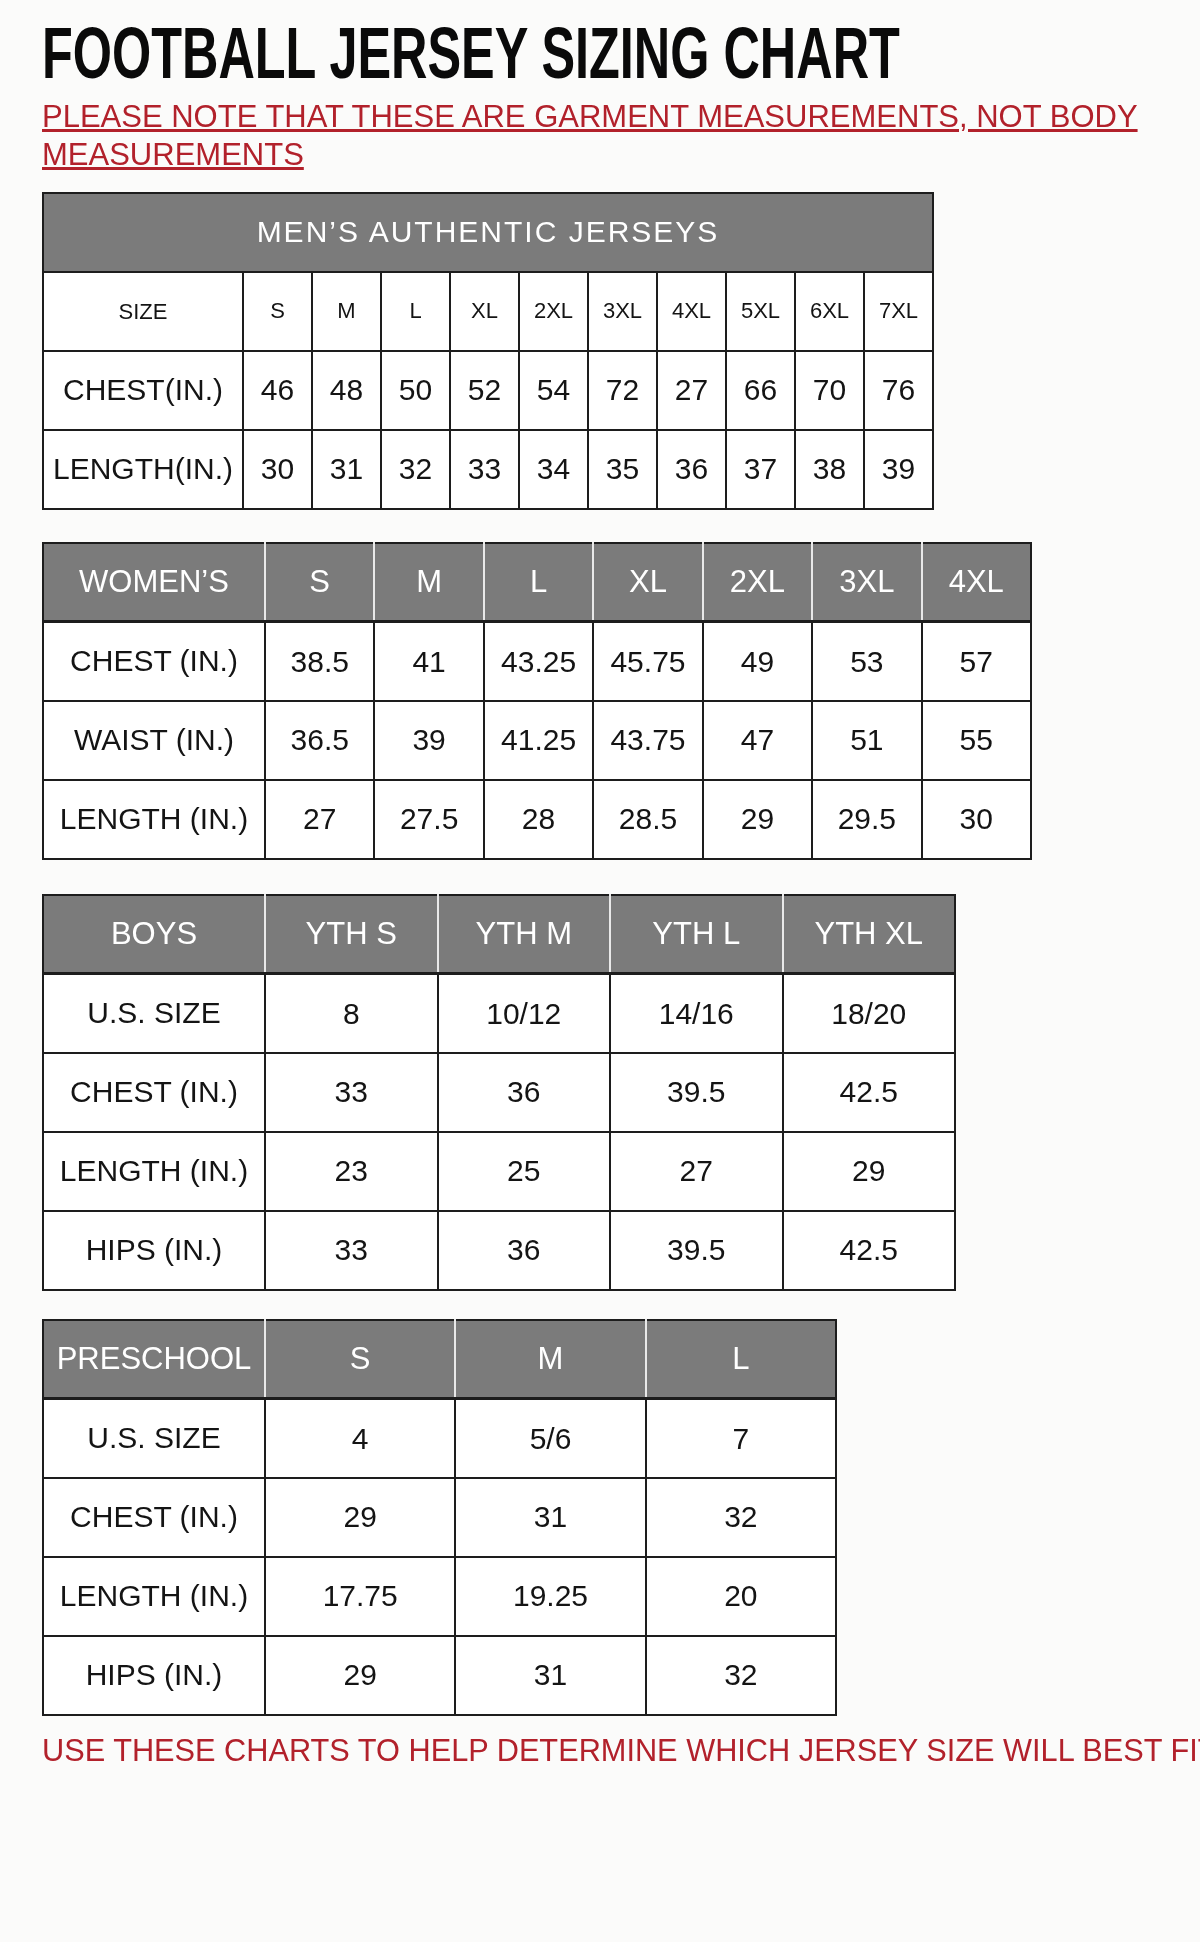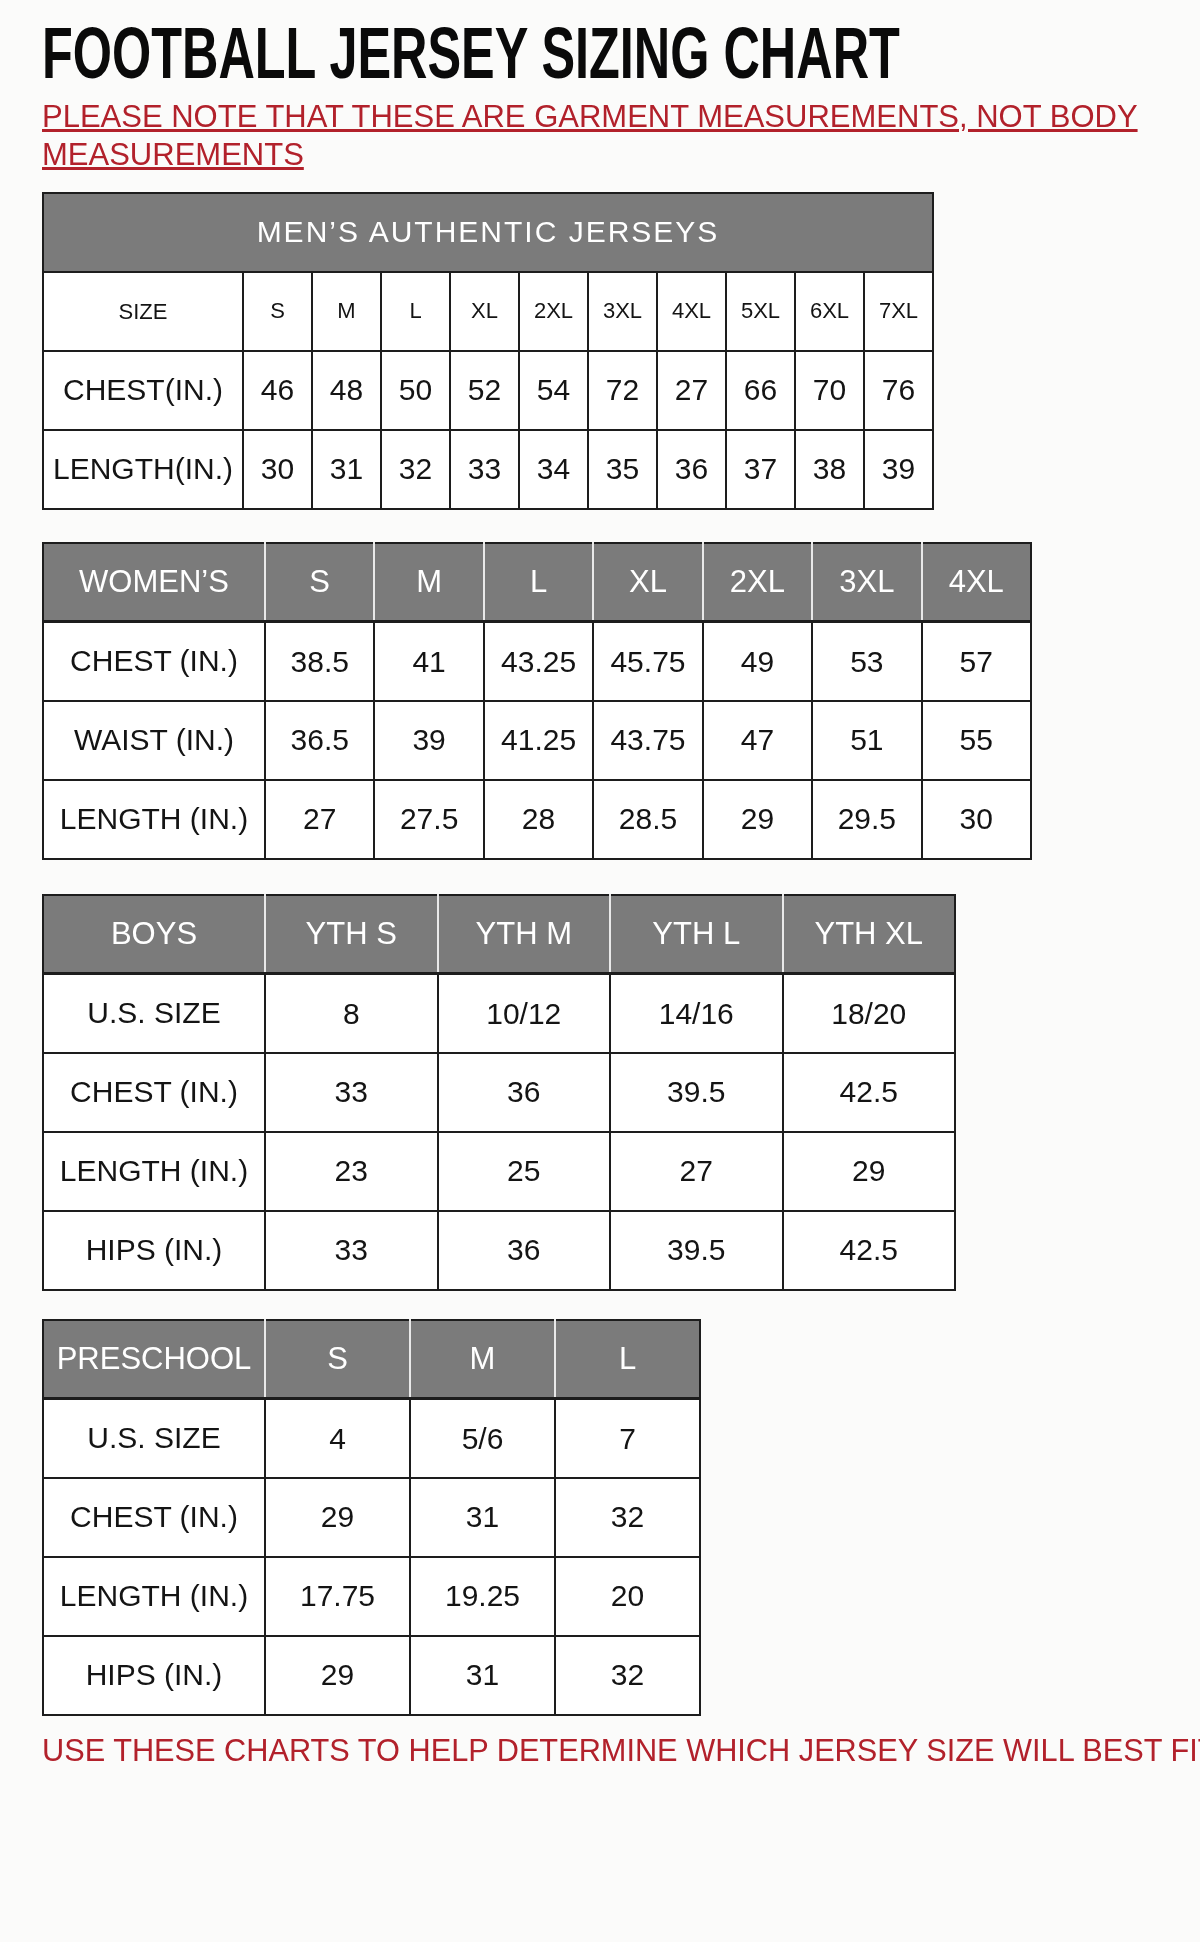--- a/index.html
+++ b/index.html
@@ -47,21 +47,21 @@
     text-align: center;
     vertical-align: middle;
     padding: 0 4px;
     height: 79px;
     font-size: 30px;
     overflow: hidden;
   }
   .t-mens      { width: 892px; margin: 0 0 32px 0; }
   .t-womens    { width: 990px;  margin: 0 0 34px 0; padding-left: 9px; }
   .t-boys      { width: 914px;  margin: 0 0 28px 0; }
-  .t-preschool { width: 659px;  margin: 0 0 0 0; }
+  .t-preschool { width: 795px;  margin: 0 0 0 0; }
 
   td.banner-cell {
     background: #7b7b7b;
     color: #ffffff;
     font-size: 34px;
     letter-spacing: 2px;
     height: 86px;
     border-bottom-width: 3px;
   }
   tr.gray-row td {

